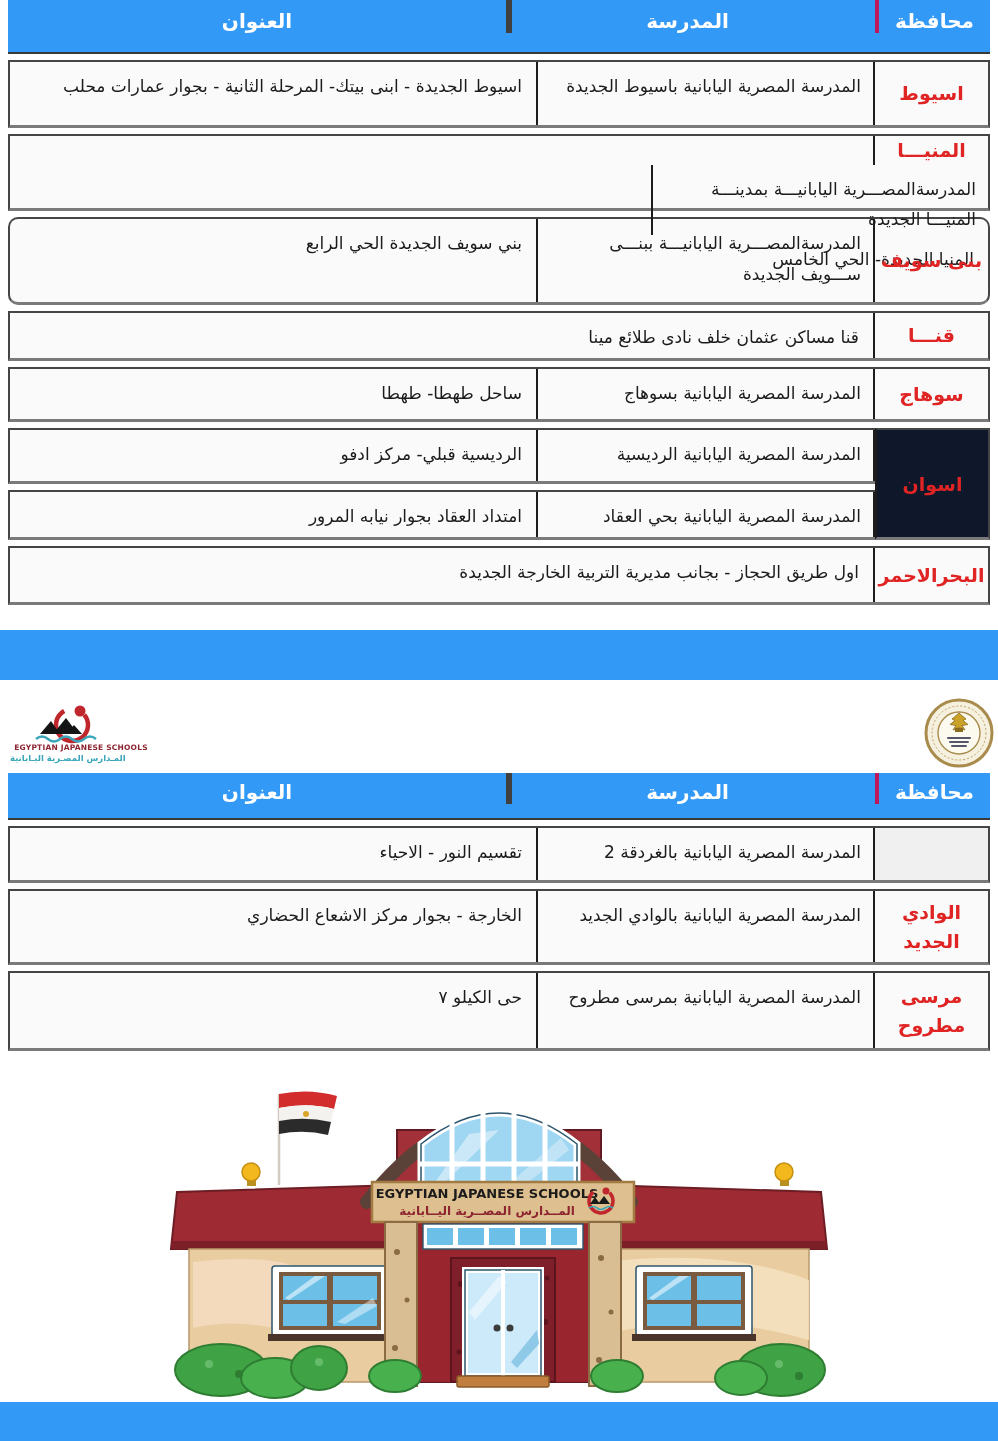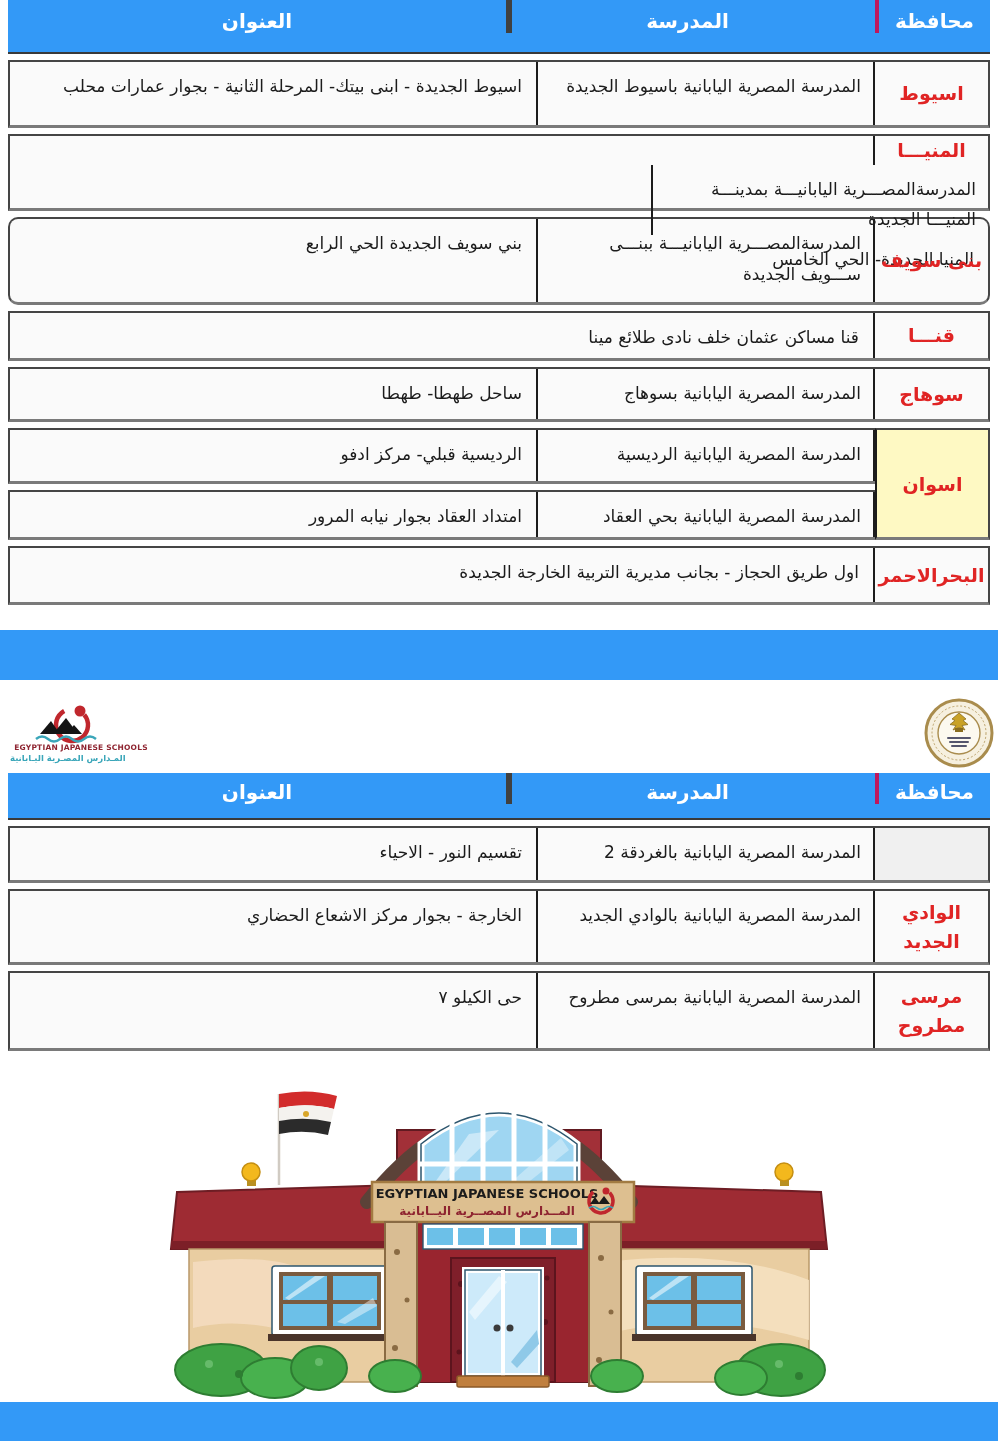--- a/index.html
+++ b/index.html
@@ -22,21 +22,21 @@
   .td{box-sizing:border-box;}
   .td-gov{width:115px;border-left:2px solid #1c1c1c;display:flex;align-items:center;
           justify-content:center;color:#e02424;font-weight:bold;font-size:19px;
           text-align:center;line-height:1.5;}
   .td-school{width:337px;border-left:2px solid #1c1c1c;padding:9px 12px 0 8px;
              font-size:17px;color:#1b1b1b;text-align:right;line-height:1.8;}
   .td-address{flex:1;padding:9px 14px 0 8px;font-size:17px;color:#1b1b1b;
               text-align:right;line-height:1.8;}
   .row-group{position:relative;margin-top:6px;}
   .row-group .trow:first-child{margin-top:0;}
-  .gov-overlay{position:absolute;top:0;bottom:0;right:0;width:115px;background:#fef9c3;
+  .gov-overlay{position:absolute;top:0;bottom:0;right:0;width:115px;background:#0f172a;
                box-sizing:border-box;border:2px solid #454545;border-bottom:3px solid #7a7a7a;
                border-left:2px solid #1c1c1c;display:flex;align-items:center;justify-content:center;
                color:#e02424;font-weight:bold;font-size:19px;}
   .gov-empty{background:#f0f0f0;}
   
   .blue-bar{position:absolute;left:0;width:998px;background:#3399f7;}
   
   svg text{font-family:"DejaVu Sans","Liberation Sans",sans-serif;}
 </style>
 </head>

